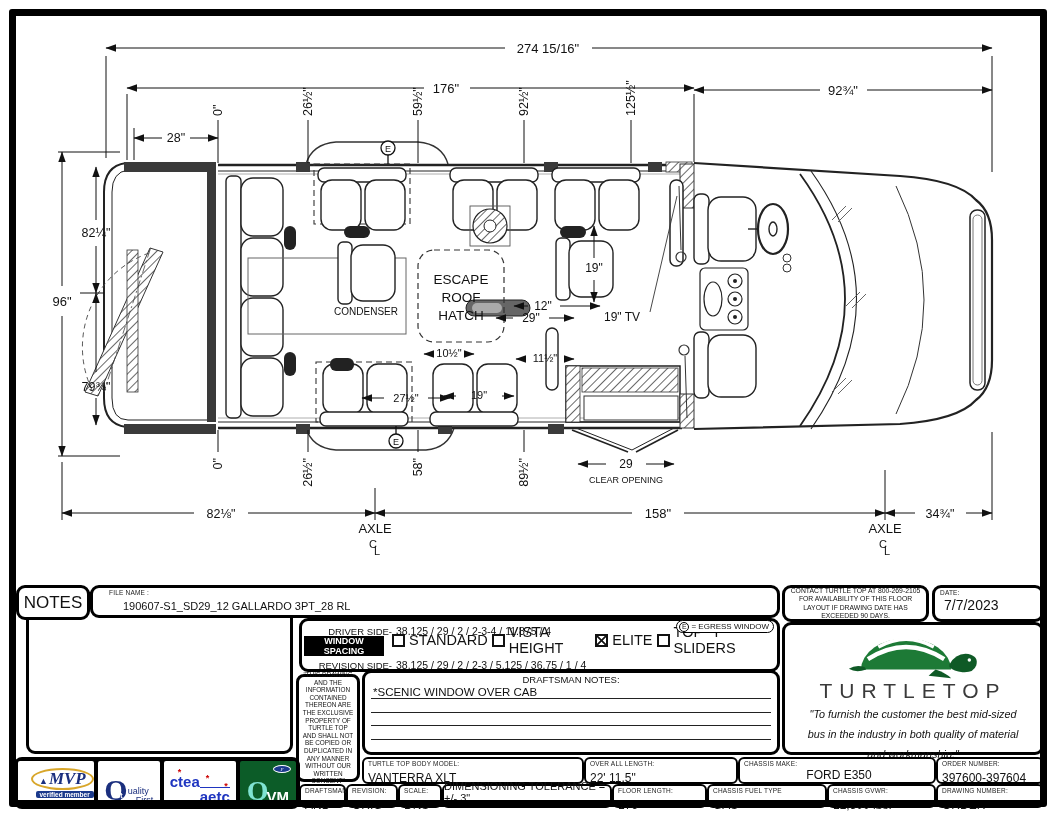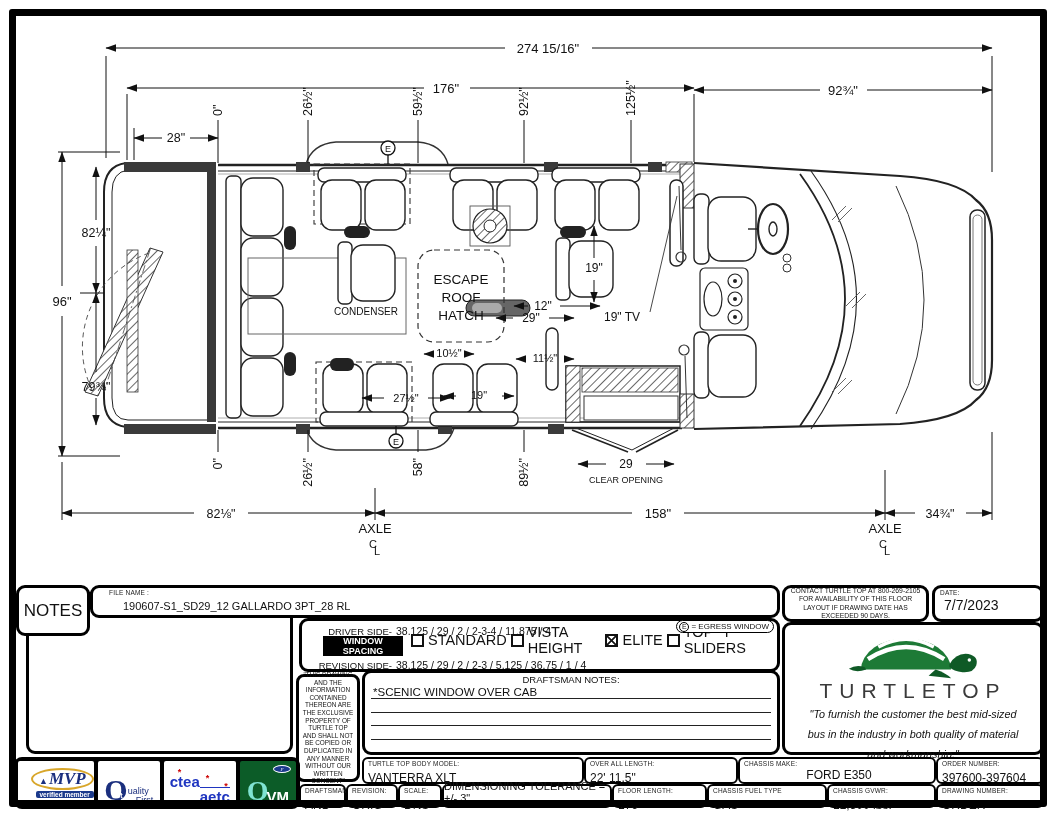--- a/index.html
+++ b/index.html
@@ -7,35 +7,35 @@
   .sheet { position:relative; width:1056px; height:816px; background:#fff; overflow:hidden; }
   .sheet-border { position:absolute; inset:9px; border:7px solid #000; border-radius:3px; pointer-events:none; z-index:40; }
   svg text { font-family:"Liberation Sans",sans-serif; fill:#111; }
 
   .box { position:absolute; background:#fff; border:3px solid #000; border-radius:9px; z-index:20; }
   .tiny { font-size:6.5px; letter-spacing:0.2px; color:#222; }
   .val-lg { font-size:14px; }
   .fieldbox { padding:1px 3px 0 5px; overflow:hidden; }
   .fieldbox .tiny { display:block; line-height:7px; }
 
-  .notes-tab { left:16px; top:585px; width:74px; height:51px; z-index:22;
+  .notes-tab { left:16px; top:585px; width:74px; height:35px; z-index:22;
     display:flex; align-items:center; justify-content:center; font-size:17px; border-bottom-left-radius:9px;}
   .notes-area { left:26px; top:592px; width:267px; height:162px; }
 
   .file-box { left:90px; top:585px; width:690px; height:33px; padding-left:16px; }
   .file-box .val { font-size:11px; padding-left:14px; }
 
   .contact-box { left:782px; top:585px; width:147px; height:37px;
     font-size:6.8px; text-align:center; display:flex; align-items:center; padding:1px 4px; line-height:8.5px; }
   .date-box { left:932px; top:585px; width:112px; height:37px; }
 
   .ws-box { left:299px; top:618px; width:481px; height:54px; padding:1px 4px 0 2px; }
   .ws-row { display:flex; align-items:flex-end; }
   .ws-label { width:92px; text-align:right; font-size:9.5px; flex:none; padding-right:4px; }
-  .ws-title { background:#000; color:#fff; font-weight:bold; font-size:9px; padding:0 2px; margin-left:19px; width:80px; text-align:center; flex:none;}
+  .ws-title { background:#000; color:#fff; font-weight:bold; font-size:9px; padding:0 2px; margin-left:0; width:80px; text-align:center; flex:none;}
   .ws-vals { font-size:10.5px; }
   .ws-opts { display:flex; align-items:center; gap:4px; font-size:14.5px; padding-left:8px;}
   .opt { display:flex; align-items:center; gap:4px; }
   .cb { width:13px; height:13px; border:2px solid #111; display:inline-block; flex:none; }
   .cb.checked { background-image:
       linear-gradient(45deg, transparent 43%, #111 45%, #111 55%, transparent 57%),
       linear-gradient(-45deg, transparent 43%, #111 45%, #111 55%, transparent 57%); }
   .egress-legend { position:absolute; right:3px; top:-1px; border:1.5px solid #000; border-radius:8px;
      font-size:8px; padding:0 4px 0 2px; background:#fff; display:flex; align-items:center; gap:2px; height:13px;}
   .pin { width:10px; height:10px; border:1.2px solid #000; border-radius:50%; font-size:7px;

